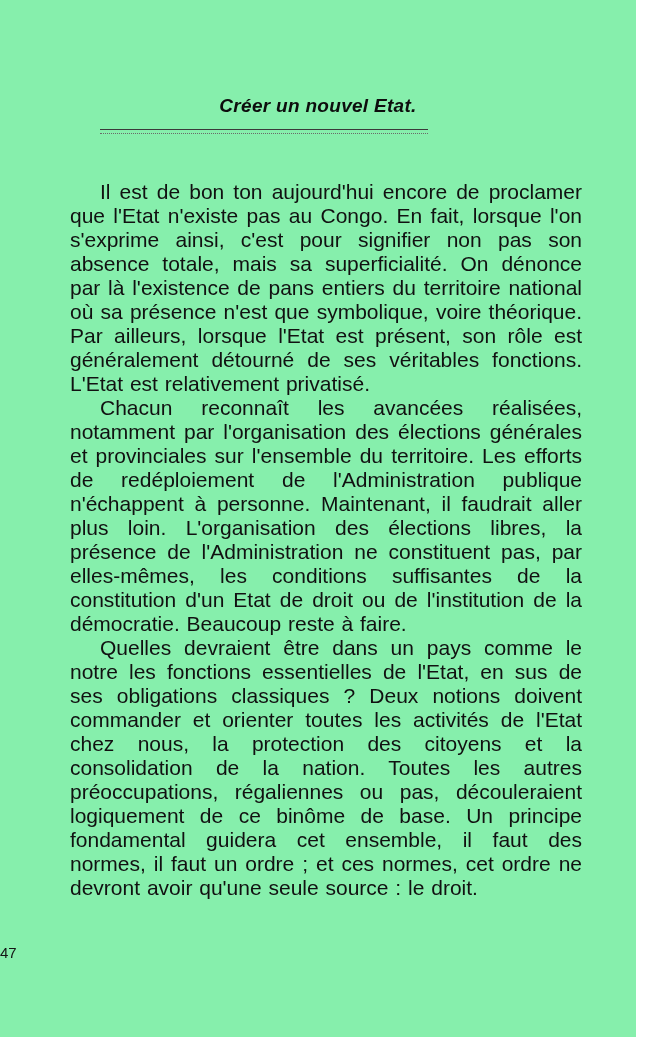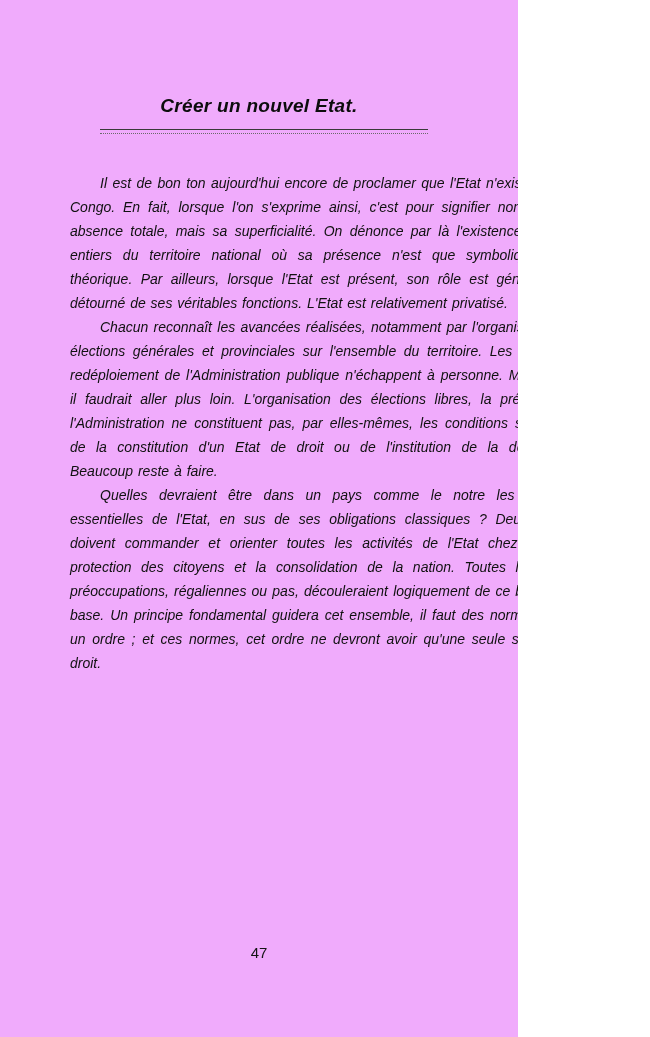--- a/index.html
+++ b/index.html
@@ -8,23 +8,23 @@
       background: #ffffff;
     }
     body {
       width: 650px;
       height: 1037px;
       font-family: "Liberation Sans", sans-serif;
       color: #101010;
     }
     .page {
       position: relative;
-      width: 518px;
+      width: 636px;
       height: 1037px;
-      background: #f0abfc;
+      background: #86efac;
       overflow: hidden;
     }
     .title {
       position: absolute;
       top: 95px;
       left: 0;
       width: 100%;
       text-align: center;
       font-size: 19px;
       font-weight: bold;
@@ -36,41 +36,40 @@
       position: absolute;
       top: 129px;
       left: 100px;
       width: 328px;
       height: 3px;
       border-top: 1px solid #3a3a3a;
       border-bottom: 1px dotted #6a6a6a;
     }
     .body-text {
       position: absolute;
-      top: 171px;
+      top: 180px;
       left: 70px;
       width: 512px;
-      font-size: 14px;
+      font-size: 21px;
       line-height: 24px;
       text-align: justify;
       color: #111111;
-      font-style: italic;
     }
     .body-text p {
       margin: 0;
       padding: 0;
       text-indent: 30px;
       word-spacing: 1px;
     }
     .page-number {
       position: absolute;
       top: 944px;
       left: 0;
       width: 100%;
-      text-align: center;
+      text-align: left;
       font-size: 15px;
       color: #141414;
     }
   </style>
 </head>
 <body>
 
 <div class="page">
 
   <div class="title">Créer un nouvel  Etat.</div>

